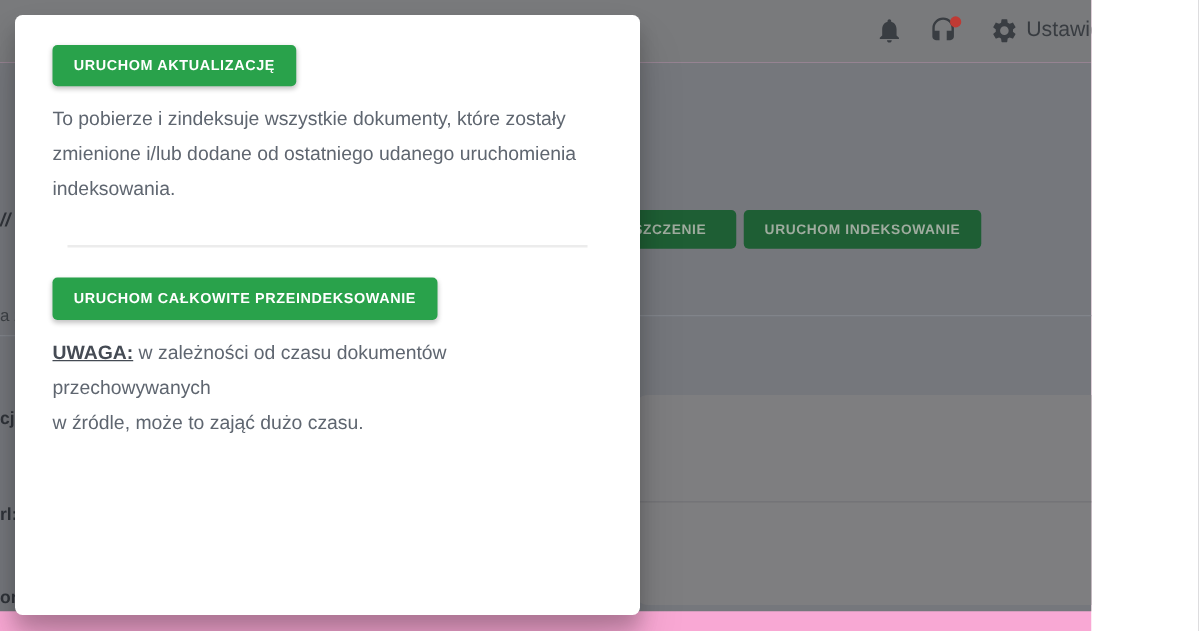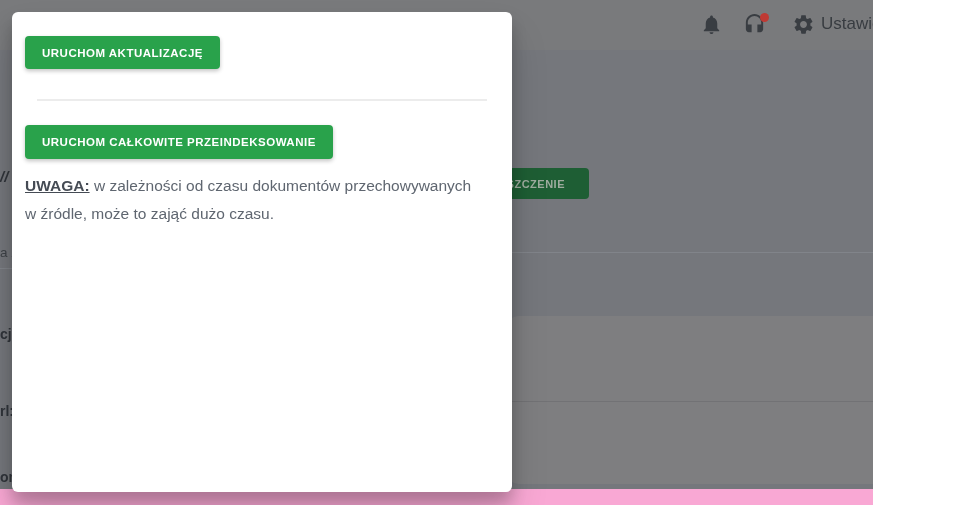--- a/index.html
+++ b/index.html
@@ -46,21 +46,21 @@
 
   
   .modal { position:absolute; left:12px; top:12px; width:500px; height:480px; background:#ffffff;
            border-radius:6px; box-shadow:0 11px 15px rgba(0,0,0,.20), 0 24px 38px rgba(0,0,0,.14); }
   .modal-titlebar { position:relative; height:60px; display:flex; align-items:center;
                     padding:0 48px 0 18px; border-bottom:1px solid #ededed; }
   .modal-title { font-size:20px; font-weight:500; color:#3e4450; letter-spacing:.1px; }
   .modal-close { position:absolute; right:14px; top:50%; transform:translateY(-50%);
                  width:28px; height:28px; border:none; background:transparent; cursor:pointer;
                  font-size:21px; color:#595e64; line-height:28px; text-align:center; font-family:inherit; }
-  .modal-body { padding:0 13px; }
+  .modal-body { padding:0 30px; }
 
   .btn-green { display:inline-flex; align-items:center; justify-content:center; height:33px;
                padding:0 17px; border:none; border-radius:4px; background:#29a24b; color:#ffffff;
                font-family:inherit; font-size:11.5px; font-weight:bold; letter-spacing:.5px;
                box-shadow:0 2px 4px rgba(0,0,0,.24); cursor:pointer; white-space:nowrap; }
   .btn-update  { margin-top:24px; }
   .btn-reindex { margin-top:24px; height:34px; }
 
   .para { margin-top:13px; font-size:15.5px; line-height:28px; color:#5f6670; }
   .para b { color:#454b54;text-decoration:underline; }
@@ -87,33 +87,39 @@
   </div>
 
   <div class="bg-main">
     <span class="frag frag-0">//</span>
     <span class="frag frag-1">a z</span>
     <span class="frag frag-2">cja</span>
     <span class="frag frag-3">rl:</span>
     <span class="frag frag-4">on</span>
 
     <button class="bg-btn bg-btn-green bg-btn-partial">SZCZENIE</button>
+    <button class="bg-btn bg-btn-green bg-btn-index">URUCHOM INDEKSOWANIE</button>
 
     <div class="bg-divider-right"></div>
     <div class="bg-divider-left"></div>
 
     <div class="bg-card">
       <div class="bg-card-divider"></div>
     </div>
   </div>
 
   <div class="modal">
     <div class="modal-body">
 
       <button class="btn-green btn-update">URUCHOM AKTUALIZACJĘ</button>
+      <div class="para">
+        <div>To pobierze i zindeksuje wszystkie dokumenty, które zostały</div>
+        <div>zmienione i/lub dodane od ostatniego udanego uruchomienia</div>
+        <div>indeksowania.</div>
+      </div>
 
       <div class="modal-divider"></div>
 
       <button class="btn-green btn-reindex">URUCHOM CAŁKOWITE PRZEINDEKSOWANIE</button>
       <div class="para">
       </div>
 
       <div class="para" style="margin-top:12px;">
         <div><b>UWAGA:</b><span> w zależności od czasu dokumentów przechowywanych</span></div>
         <div>w źródle, może to zająć dużo czasu.</div>

